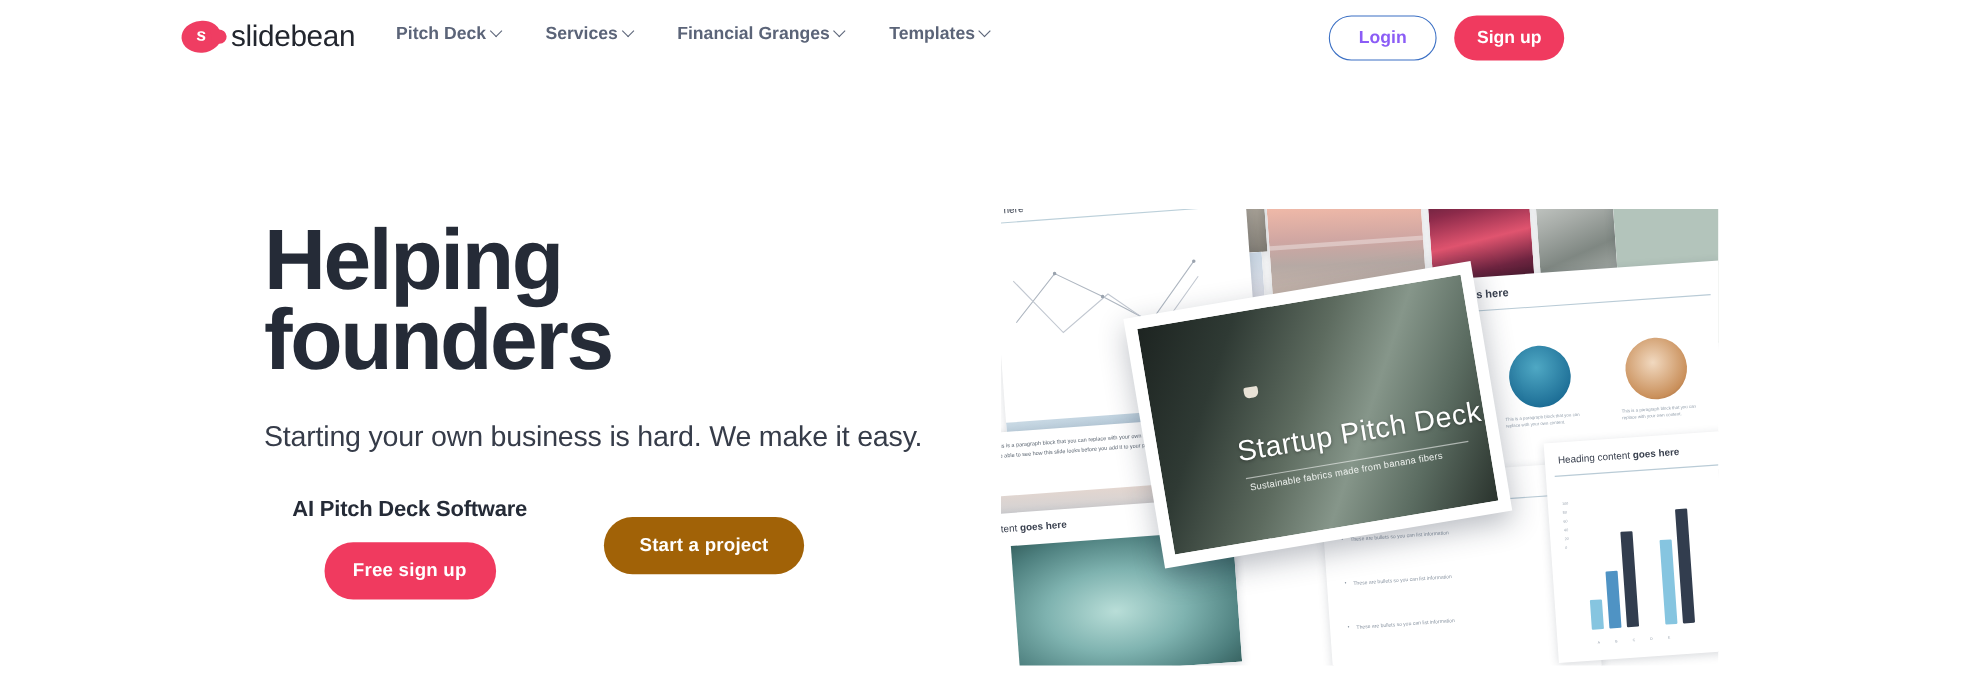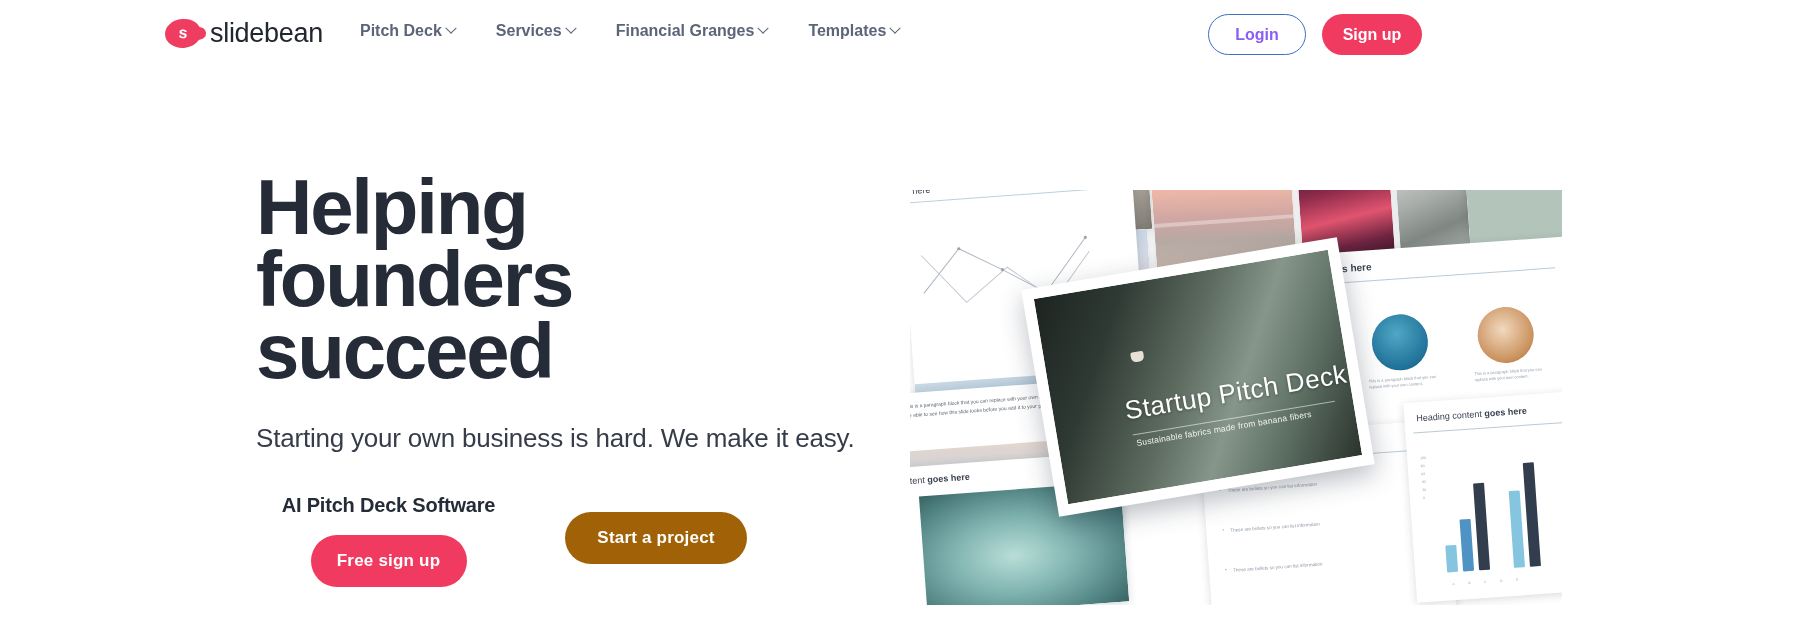--- a/index.html
+++ b/index.html
@@ -73,21 +73,21 @@
   }
   .btn-signup {
     width: 100px; height: 41px; border-radius: 21px;
     border: none; background: #f03a5f;
     color: #ffffff; font-size: 16px; font-weight: 700;
     display: flex; align-items: center; justify-content: center;
     cursor: pointer; font-family: "Liberation Sans", sans-serif;
   }
 
   
-  .hero-left { position: absolute; left: 240px; top: 172px; width: 600px; margin-left: 16px; }
+  .hero-left { position: absolute; left: 240px; top: 201px; width: 600px; }
   .headline {
     font-size: 78px; line-height: 0.92; font-weight: 700;
     color: #252b37; letter-spacing: -2.2px;
     font-family: "Liberation Sans", sans-serif;
   }
   .subhead {
     margin-top: 36px; font-size: 26px; color: #363c49;
     font-weight: 400; letter-spacing: -0.2px;
   }
   .cta-row { margin-top: 40px; display: flex; gap: 0; }
@@ -257,21 +257,20 @@
 
   <div class="auth">
     <div class="btn-login">Login</div>
     <div class="btn-signup">Sign up</div>
   </div>
 </div>
 
 <div class="hero-left">
   <div class="headline">
     <div>Helping founders</div>
-    <div>succeed</div>
   </div>
   <div class="subhead">Starting your own business is hard. We make it easy.</div>
 
   <div class="cta-row">
     <div class="cta-col">
       <div class="cta-label">AI Pitch Deck Software</div>
       <div class="cta-btn pink">Free sign up</div>
     </div>
     <div class="cta-col second">
       <div class="cta-btn blue">Start a project</div>

